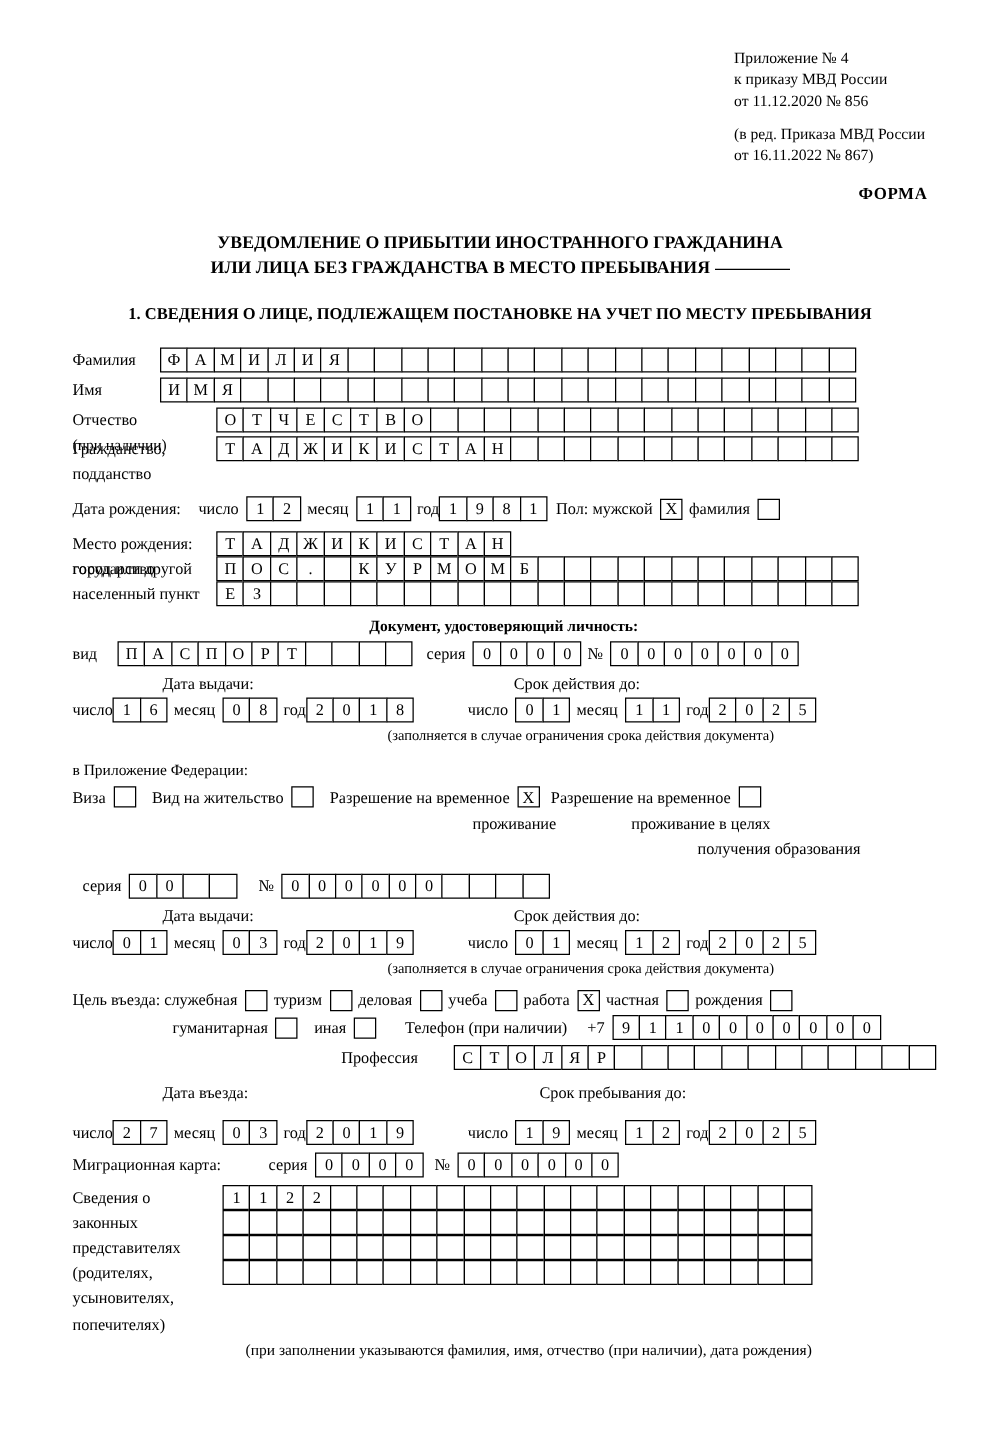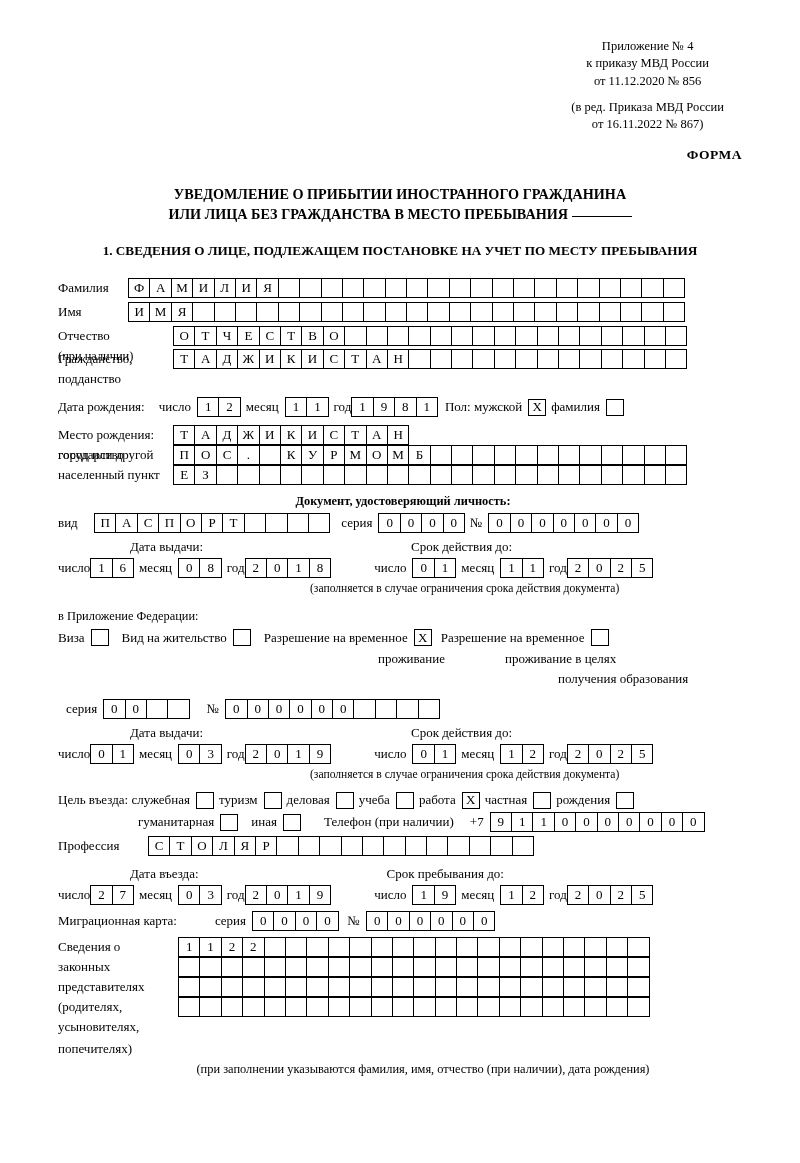--- a/index.html
+++ b/index.html
@@ -7,22 +7,22 @@
     width:800px;height:1163px;
     font-family:"Liberation Serif", serif;
     color:#000;
     position:relative;
     overflow:hidden;
   }
   .page{position:relative;width:800px;height:1163px;padding:0;box-sizing:border-box;}
 
   
   .hdr{
-    position:absolute;right:76px;top:38px;
-    font-size:12.5px;line-height:1.38;text-align:center;
+    position:absolute;right:60px;top:38px;
+    font-size:12.5px;line-height:1.38;text-align:left;
   }
   .hdr .ed{margin-top:9px;}
   .forma{
     position:absolute;right:58px;top:147px;
     font-size:13.5px;font-weight:bold;letter-spacing:.5px;
   }
 
   .title{
     position:absolute;left:0;right:0;top:184px;
     text-align:center;font-weight:bold;font-size:14.2px;line-height:1.42;
@@ -545,21 +545,21 @@
           <span class="bx">0</span>
           <span class="bx">0</span>
           <span class="bx">0</span>
           <span class="bx">0</span>
           <span class="bx">0</span>
           <span class="bx">0</span>
           <span class="bx">0</span>
         </span>
     </div>
 
-    <div class="row" style="margin-bottom:8px;">
+    <div class="row" style="margin-bottom:8px;justify-content:flex-end;">
       <span class="lbl" style="width:90px;">Профессия</span>
       <span class="boxes" id="bx-profession">
           <span class="bx">С</span>
           <span class="bx">Т</span>
           <span class="bx">О</span>
           <span class="bx">Л</span>
           <span class="bx">Я</span>
           <span class="bx">Р</span>
           <span class="bx"></span>
           <span class="bx"></span>
@@ -569,21 +569,21 @@
           <span class="bx"></span>
           <span class="bx"></span>
           <span class="bx"></span>
           <span class="bx"></span>
           <span class="bx"></span>
           <span class="bx"></span>
           <span class="bx"></span>
         </span>
     </div>
 
-    <div class="row" style="margin-bottom:1px;">
+    <div class="row" style="margin-bottom:12px;gap:45px;">
       <span class="lbl" style="margin-left:72px;">Дата въезда:</span>
       <span class="lbl" style="margin-left:188px;">Срок пребывания до:</span>
     </div>
     <div class="row" style="margin-bottom:6px;">
       <span class="lbl">число</span>
       <span class="boxes" id="bx-entry-d">
           <span class="bx">2</span>
           <span class="bx">7</span>
         </span>
       <span class="lbl ml">месяц</span>

